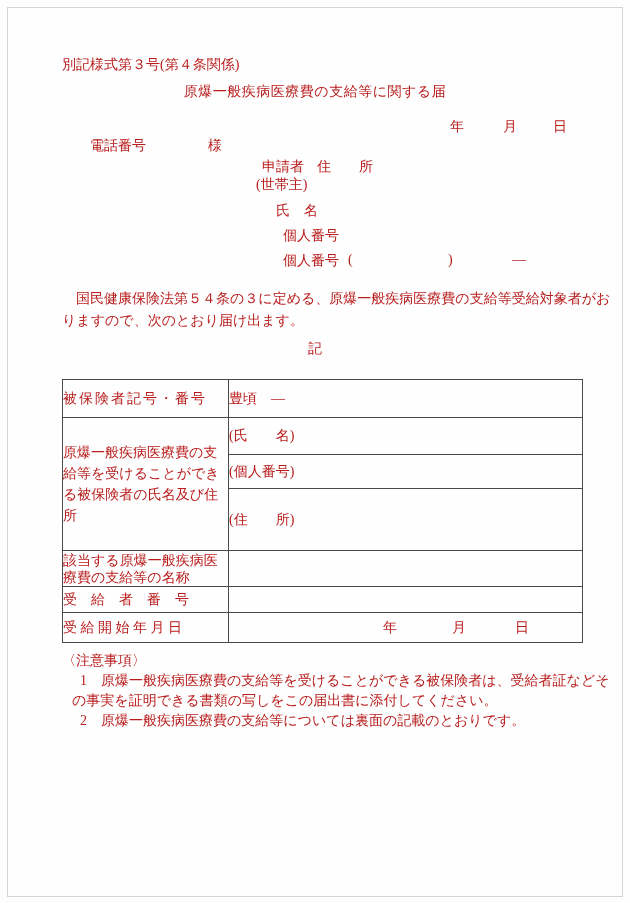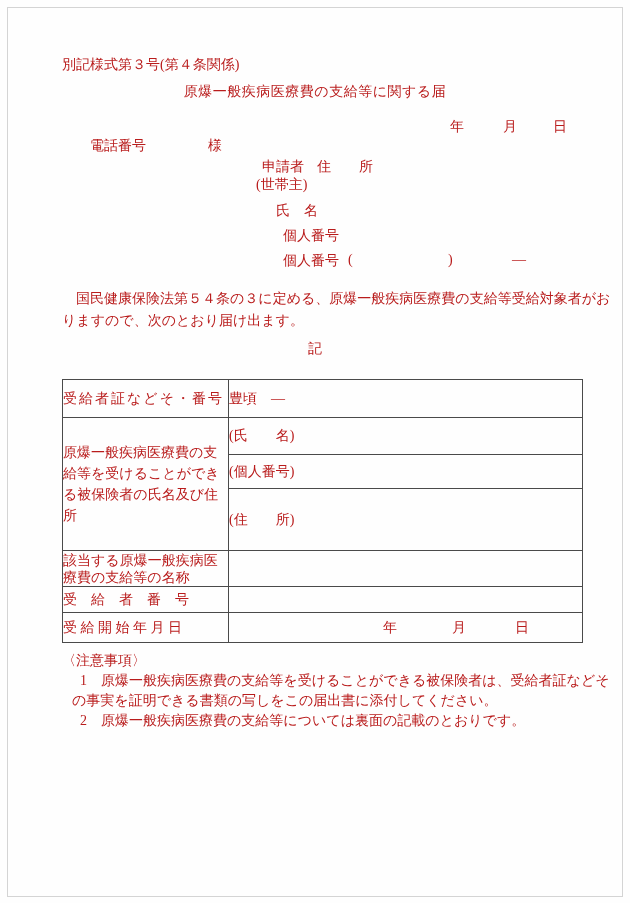--- a/index.html
+++ b/index.html
@@ -104,21 +104,21 @@
 
   <div class="abs centered ki-heading">記</div>
 
   <table class="form-table">
     <colgroup>
       <col style="width:166px">
       <col style="width:354px">
     </colgroup>
     <tbody>
         <tr style="height:38px">
-      <td class="lbl-ls">受給者証などそ・番号</td>
+      <td class="lbl-ls">被保険者記号・番号</td>
       <td class="val-insured">豊頃　―</td>
     </tr>
     <tr style="height:37px">
       <td rowspan="3" class="merged-lbl">原爆一般疾病医療費の支給等を受けることができる被保険者の氏名及び住所</td>
       <td class="sub">(氏　　名)</td>
     </tr>
     <tr style="height:34px">
       <td class="sub">(個人番号)</td>
     </tr>
     <tr style="height:62px">

